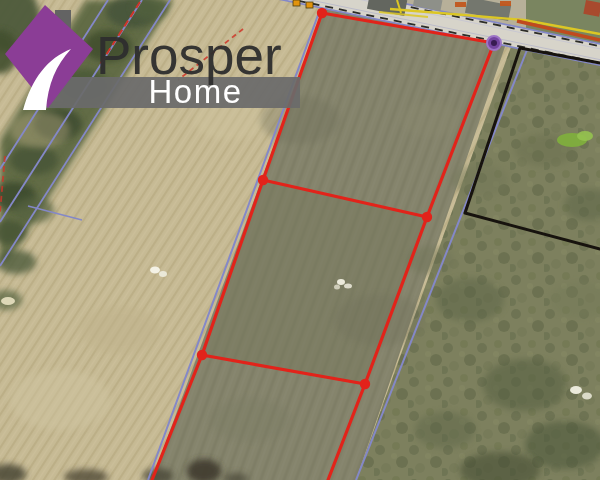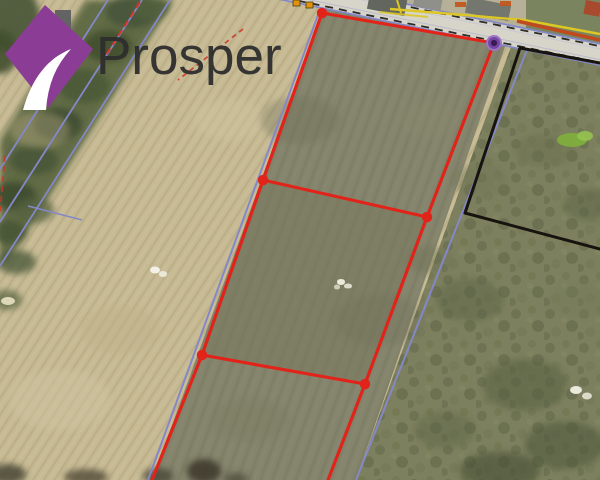--- a/index.html
+++ b/index.html
@@ -136,14 +136,17 @@
       <circle cx="494" cy="43" r="3" fill="#381b52"></circle>
     </svg>
 
   <div class="brand">
     <svg class="brand-icon" width="100" height="115" viewBox="0 0 100 115">
       <rect x="52" y="8" width="16" height="26" fill="#636363"></rect>
       <polygon points="42,3 90,47 45,106 2,52" fill="#8b3d96"></polygon>
       <path d="M20,108 C29,76 45,56 68,47 C53,63 45,82 43,108 Z" fill="#ffffff"></path>
     </svg>
     <div class="brand-title">Prosper</div>
+    <div class="brand-banner">
+      <span>Home</span>
+    </div>
   </div>
 </div>
 
 </body></html>

